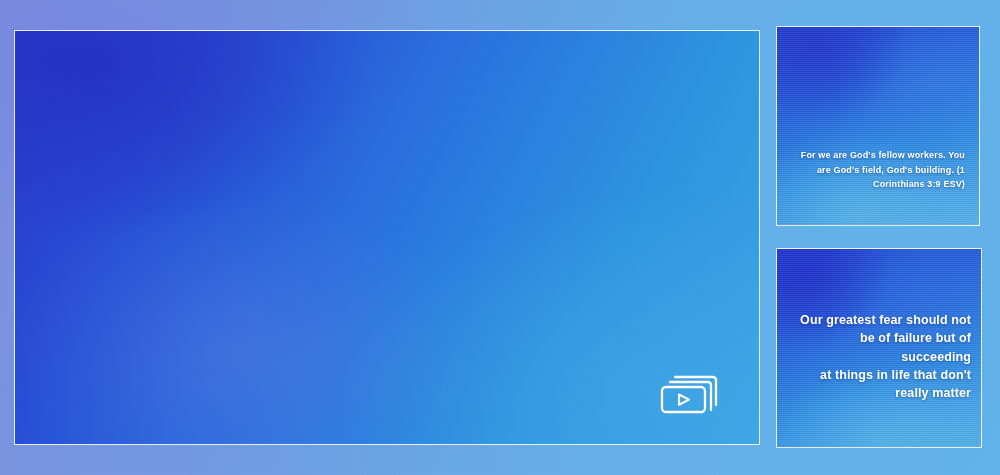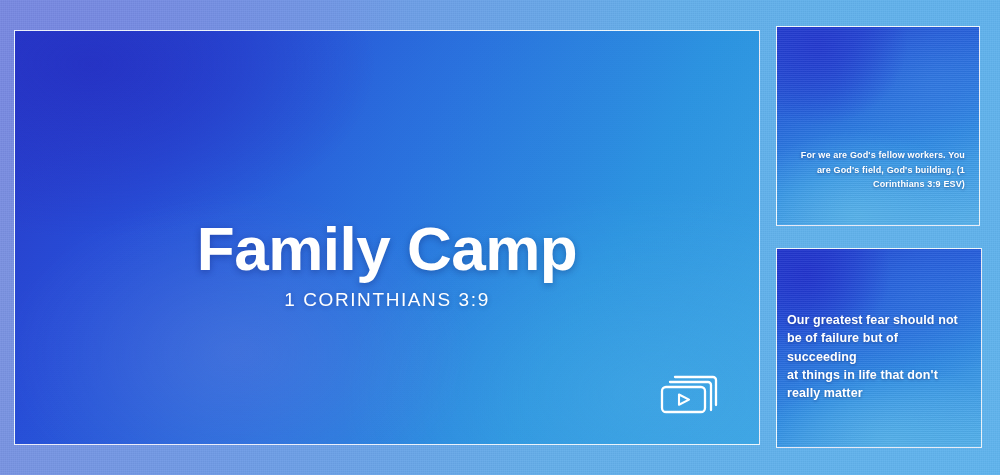--- a/index.html
+++ b/index.html
@@ -122,21 +122,21 @@
     line-height:1.62;
     color:#ffffff;
     letter-spacing:.15px;
     text-shadow:0 1px 3px rgba(8,24,90,0.45);
     z-index:3;
   }
 
   #quote-text {
     position:absolute;
     left:10px; right:10px; top:62px;
-    text-align:left;
+    text-align:right;
     font-size:12.5px;
     font-weight:bold;
     line-height:1.46;
     color:#ffffff;
     letter-spacing:.1px;
     text-shadow:0 1px 3px rgba(8,24,90,0.40);
     z-index:3;
     white-space:pre-line;
   }
   #quote-author {
@@ -152,24 +152,20 @@
     z-index:3;
   }
 </style>
 </head>
 <body>
 
 <div id="stage">
 
   <div class="panel" id="main-slide">
 
-    <div class="hero-text">
-      <div id="hero-title">Family Camp</div>
-      <div id="hero-subtitle">1 CORINTHIANS 3:9</div>
-    </div>
 
     <div id="media-stack-icon">
       <svg viewBox="0 0 66 52" fill="none" xmlns="http://www.w3.org/2000/svg">
 
         <path d="M20 13 H58 a3 3 0 0 1 3 3 V41" stroke="#ffffff" stroke-width="2.3" stroke-linecap="round" stroke-linejoin="round"></path>
 
         <path d="M15 18 H53 a3 3 0 0 1 3 3 V46" stroke="#ffffff" stroke-width="2.3" stroke-linecap="round" stroke-linejoin="round"></path>
 
         <rect x="7" y="23" width="43" height="25" rx="4" stroke="#ffffff" stroke-width="2.3"></rect>
 

